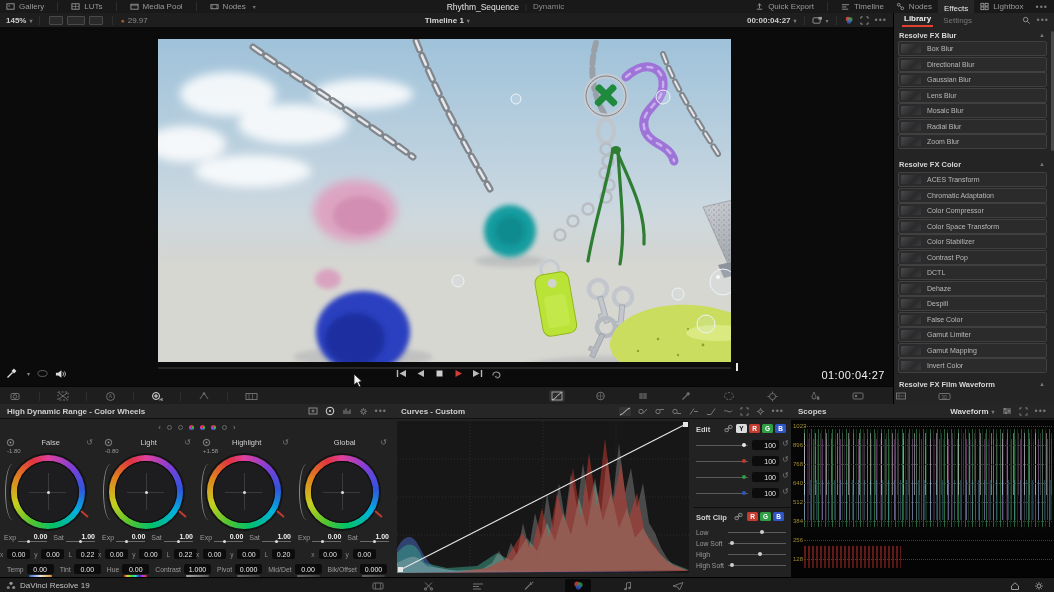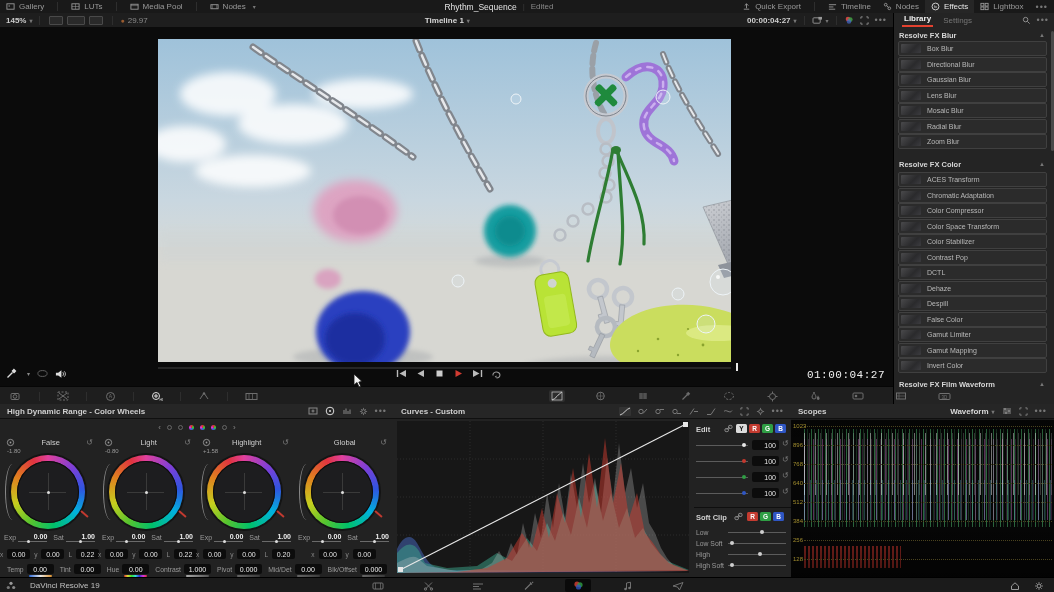--- a/index.html
+++ b/index.html
@@ -9,21 +9,21 @@
   .row{display:flex;align-items:center;}
   .dim{color:#8a8a8a;}
   .vbar{width:1px;height:9px;background:#2e2e2e;margin:0 7px;}
   .ic{display:inline-block;vertical-align:middle;}
   .dots{color:#777;font-size:9px;letter-spacing:1px;}
   .chev{font-size:6px;color:#777;margin-left:3px;}
 
   
   #bar1{left:0;top:0;width:1054px;height:13px;background:#191919;border-bottom:1px solid #0b0b0b;font-size:8px;}
   #bar1 .btn{display:flex;align-items:center;gap:4px;color:#9a9a9a;padding:0 6px;height:13px;cursor:default;}
-  #bar1 .btn.active{color:#e8e8e8;background:#262626;}
+  #bar1 .btn.active{color:#e8e8e8;background:#262626;flex-direction:column;}
   #bar2{left:0;top:13px;width:893px;height:14px;background:#1e1e1e;border-bottom:1px solid #050505;font-size:8px;}
   .mini-box{width:12px;height:7px;border:1px solid #4a4a4a;border-radius:1px;background:#2a2a2a;margin:0 2px;}
 
   
   #libtabs{left:893px;top:13px;width:161px;height:14px;background:#242424;border-left:1px solid #000;
            border-bottom:1px solid #0a0a0a;font-size:8px;}
   #libpanel{left:893px;top:27px;width:161px;height:377px;background:#242424;border-left:1px solid #000;}
   .lib-h{position:absolute;left:5px;width:146px;height:12px;font-size:7.5px;font-weight:bold;color:#d6d6d6;
          display:flex;align-items:center;justify-content:space-between;}
   .li{position:absolute;left:4px;width:147px;height:13px;background:#2b2b2b;border:1px solid #404040;
@@ -31,21 +31,21 @@
   .lthumb{width:20px;height:9px;margin-left:2px;border-radius:1px;
           background:linear-gradient(135deg,#4a4a4c,#2a2a2c 60%,#3c3c40);}
   .ltext{font-size:7px;color:#b9b9b9;white-space:nowrap;}
   .lib-scroll{position:absolute;right:1px;top:4px;width:3px;height:120px;background:#4a4a4a;border-radius:2px;}
 
   
   #viewer{left:0;top:27px;width:893px;height:359px;background:#0b0b0b;}
   #vimg{position:absolute;left:158px;top:12px;width:573px;height:323px;background:#9fc2da;overflow:hidden;}
   #scrub{position:absolute;left:158px;top:340px;width:573px;height:2px;background:#262626;}
   #playhead{position:absolute;left:736px;top:336px;width:2px;height:8px;background:#eaeaea;}
-  #tcbig{position:absolute;right:8px;top:342px;font-size:11px;color:#f0f0f0;letter-spacing:.5px;font-weight:500;font-family:Liberation Mono, monospace;}
+  #tcbig{position:absolute;right:8px;top:342px;font-size:11px;color:#f0f0f0;letter-spacing:.5px;font-weight:500;}
   #transport{position:absolute;left:395px;top:341px;display:flex;gap:6px;align-items:center;}
   #transport .tbtn{width:13px;height:11px;display:flex;align-items:center;justify-content:center;}
   #vtools{position:absolute;left:6px;top:341px;display:flex;gap:7px;align-items:center;}
 
   
   #toolstrip{left:0;top:386px;width:893px;height:18px;background:#1e1e1e;border-top:1px solid #060606;border-bottom:1px solid #060606;}
   .tool{width:16px;height:12px;display:flex;align-items:center;justify-content:center;opacity:.65;}
   .tool.bright{opacity:1;}
 
   
@@ -157,21 +157,21 @@
           <rect x="1" y="3" width="8" height="4.5" fill="none" stroke="#999"></rect>
           <path d="M2.5,3v4.5M7.5,3v4.5" stroke="#999" stroke-width=".6"></path>
         </svg>
       <span>Nodes</span>
         <span class="chev">▾</span>
     </div>
 
     <div style="flex:1"></div>
     <span style="font-size:8.5px;font-weight:normal;color:#e3e3e3">Rhythm_Sequence</span>
     <span style="margin:0 6px;color:#3a3a3a">|</span>
-    <span class="dim">Edited</span>
+    <span class="dim">Dynamic</span>
     <div style="flex:1"></div>
 
     <div class="btn">
       <svg class="ic" width="9" height="9" viewBox="0 0 10 10">
           <path d="M5,7V2M3,4l2-2 2,2M2,8h6" fill="none" stroke="#999"></path>
         </svg>
       <span>Quick Export</span>
     </div>
     <div class="vbar"></div>
     <div class="btn">
@@ -1034,21 +1034,21 @@
         <span class="wnum" style="top:139px">128</span>
     </div>
   </div>
 
   <div id="footer" class="abs row">
     <svg class="ic" style="margin-left:6px" width="10" height="10" viewBox="0 0 10 10">
       <circle cx="5" cy="2.3" r="1.6" fill="#9a9a9a"></circle>
         <circle cx="2.3" cy="6.5" r="1.6" fill="#777"></circle>
         <circle cx="7.7" cy="6.5" r="1.6" fill="#888"></circle>
     </svg>
-    <span style="margin-left:14px;color:#c0c0c0">DaVinci Resolve 19</span>
+    <span style="margin-left:4px;color:#c0c0c0">DaVinci Resolve 19</span>
 
     <div style="position:absolute;left:365px;display:flex;gap:24px;align-items:center">
       <span class="pgico">
           <svg width="12" height="10" viewBox="0 0 12 10">
             <rect x="1" y="2" width="10" height="6" rx="1" fill="none" stroke="#aaa"></rect>
             <path d="M3.5,2v6M8.5,2v6" stroke="#aaa" stroke-width=".7"></path>
           </svg>
         </span>
       <span class="pgico">
           <svg width="11" height="10" viewBox="0 0 11 10">

